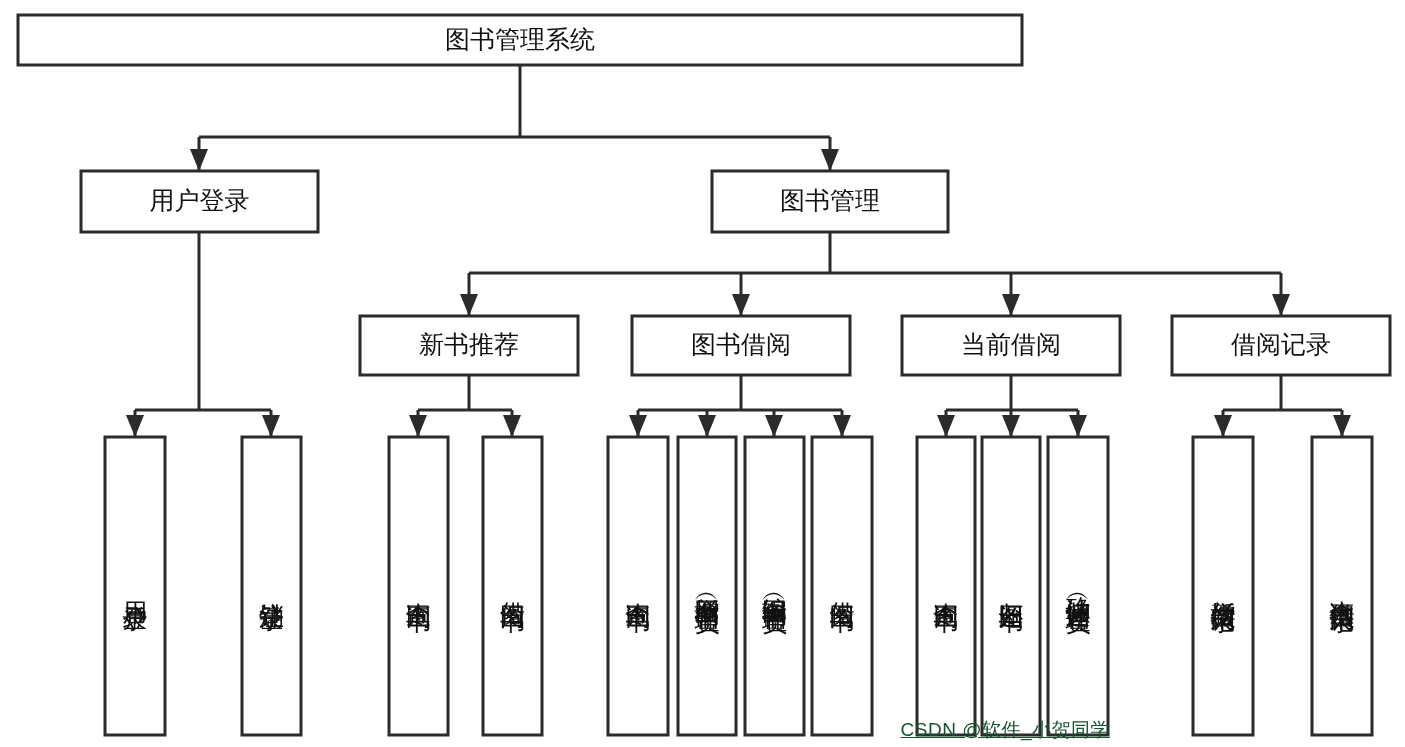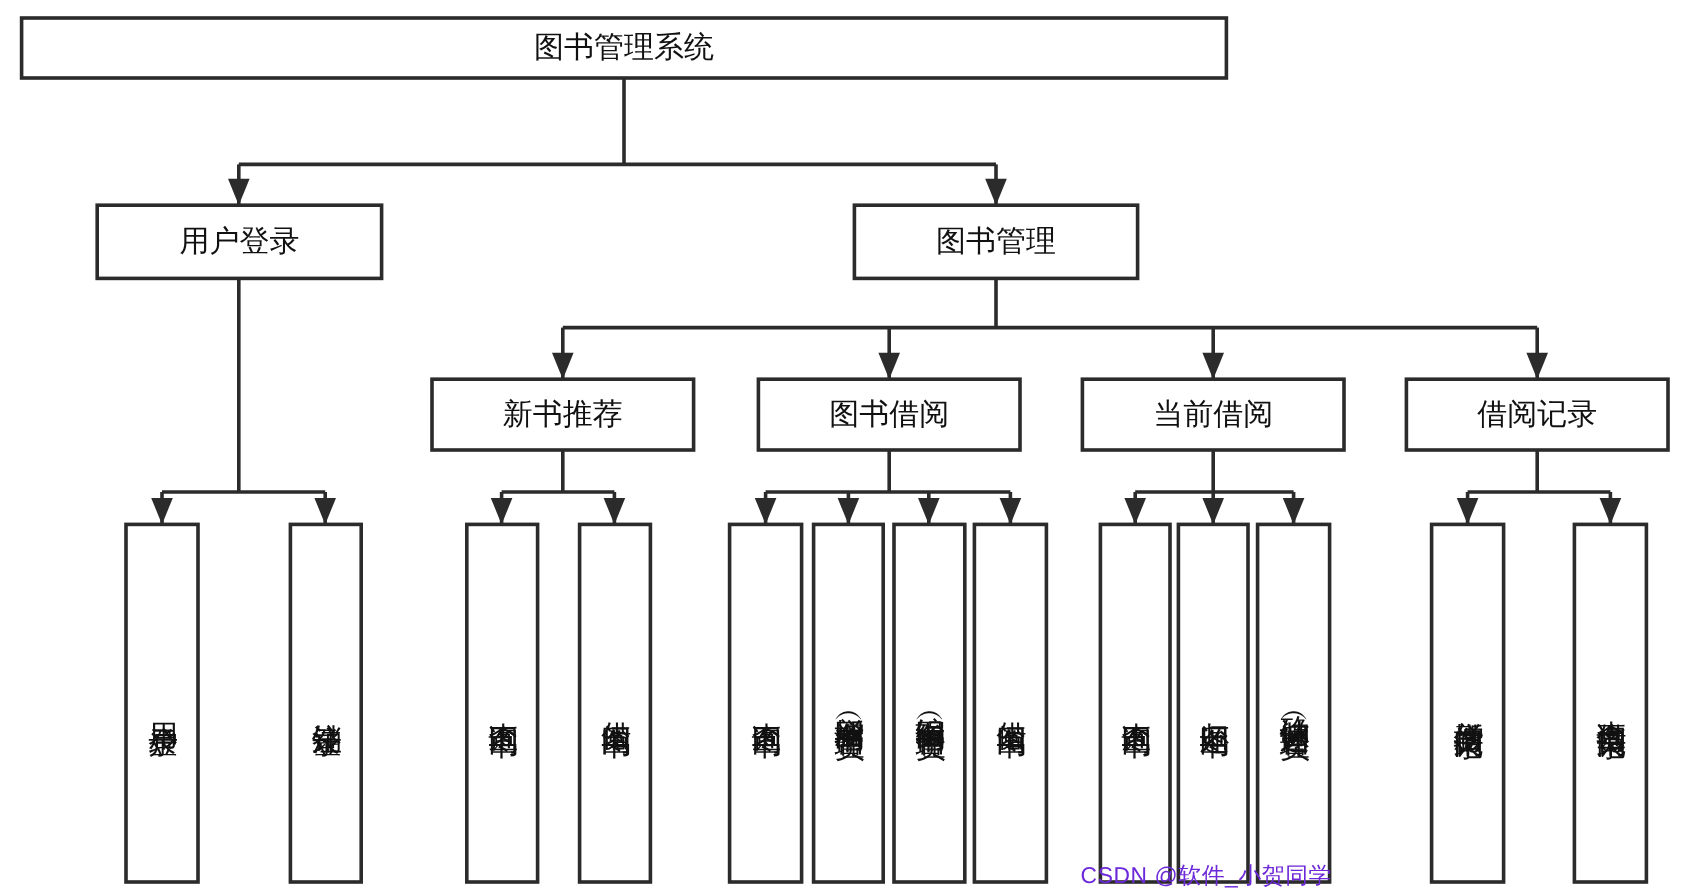--- a/index.html
+++ b/index.html
@@ -63,23 +63,24 @@
     line-height: 1.08;
     letter-spacing: 2px;
     white-space: nowrap;
   }
   #watermark {
     position: absolute;
     right: 8px;
     bottom: 4px;
     font-family: "Liberation Sans", "DejaVu Sans", sans-serif;
     font-size: 19px;
-    color: #6d28d9;
+    color: #14532d;
     white-space: nowrap;
     letter-spacing: 0.5px;
+    text-decoration: underline;
   }
 </style>
 </head>
 <body>
 
 <div id="diagram-root">
   <svg class="flow" id="flow-svg" viewBox="0 0 1405 747" xmlns="http://www.w3.org/2000/svg">
       <line x1="520" y1="65" x2="520" y2="137" class="conn"></line>
       <line x1="199" y1="137" x2="830" y2="137" class="conn"></line>
       <line x1="199" y1="137" x2="199" y2="171" class="conn"></line>

